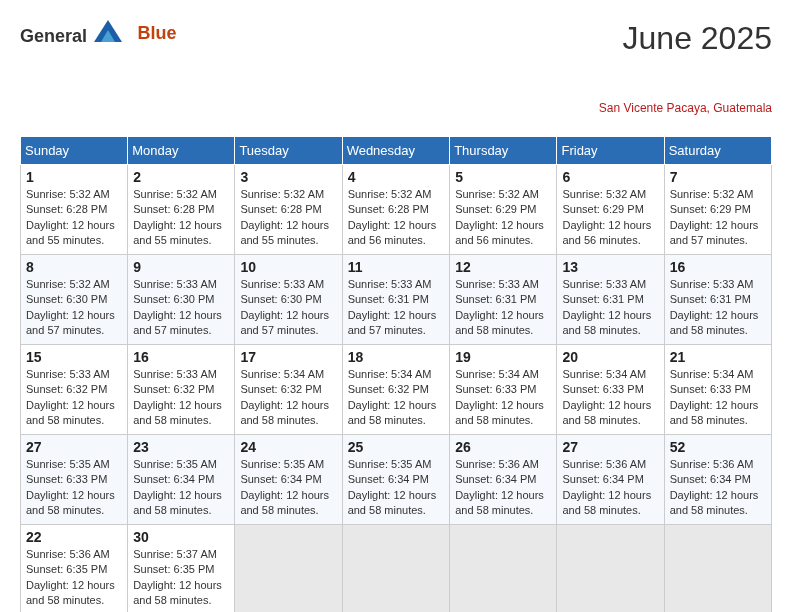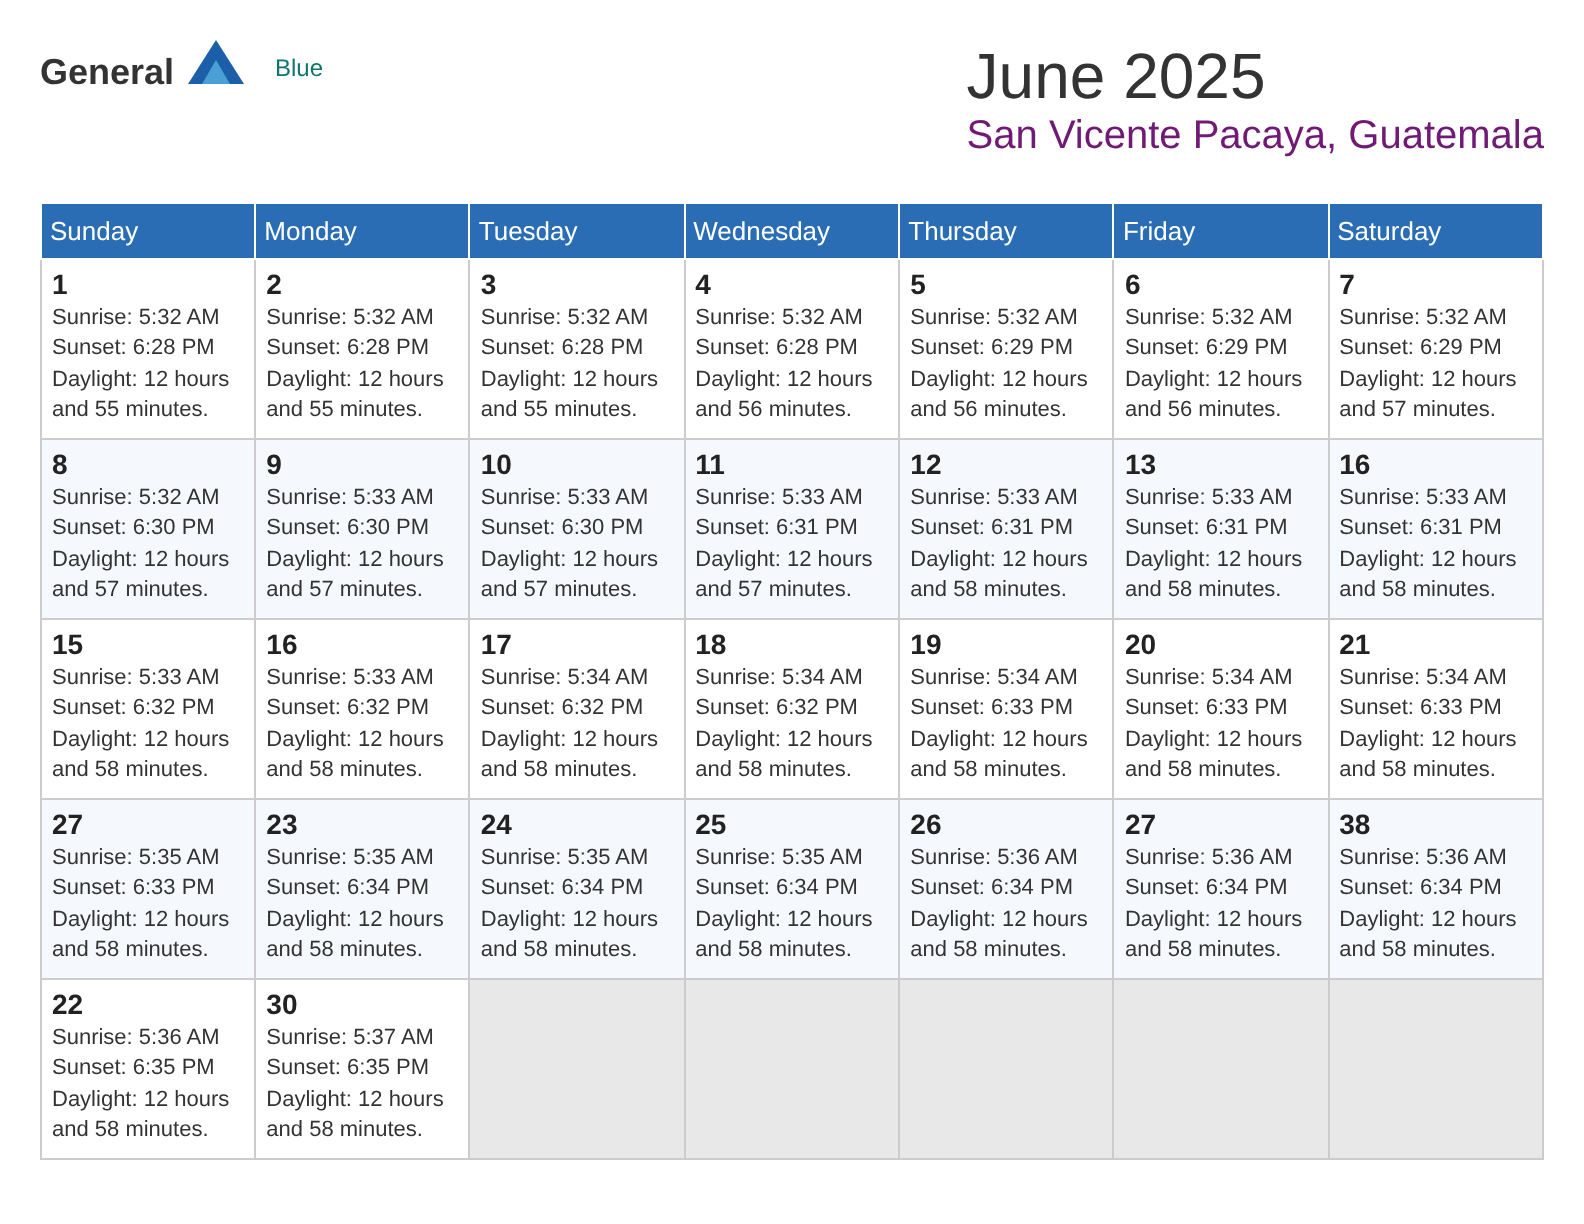--- a/index.html
+++ b/index.html
@@ -20,39 +20,41 @@
       display: flex;
       align-items: center;
       gap: 16px;
     }
     .logo-text-general {
       font-size: 18px;
       font-weight: bold;
       color: #333;
     }
     .logo-text-blue {
-      font-size: 12px;
-      font-weight: normal;
-      color: #0f766e;
+      font-size: 18px;
+      font-weight: bold;
+      color: #c2410c;
     }
     .logo-icon {
       width: 28px;
       height: 22px;
       margin-left: 2px;
     }
     .title-area {
+      text-align: right;
     }
     .calendar-title {
       font-size: 32px;
       color: #333;
       font-weight: normal;
     }
     .calendar-subtitle {
-      font-size: 20px;
-      color: #701a75;
+      font-size: 12px;
+      color: #b91c1c;
+      margin-top: 44px;
     }
     .calendar-table {
       width: 100%;
       border-collapse: collapse;
       font-size: 11px;
       margin-top: 21px;
     }
     .calendar-table th {
       background: #2a6db5;
       color: #fff;
@@ -234,21 +236,21 @@
         </td>
         <td>
           <span class="day-num">26</span>
           <div class="day-detail">Sunrise: 5:36 AM<br>Sunset: 6:34 PM<br>Daylight: 12 hours and 58 minutes.</div>
         </td>
         <td>
           <span class="day-num">27</span>
           <div class="day-detail">Sunrise: 5:36 AM<br>Sunset: 6:34 PM<br>Daylight: 12 hours and 58 minutes.</div>
         </td>
         <td>
-          <span class="day-num">38</span>
+          <span class="day-num">52</span>
           <div class="day-detail">Sunrise: 5:36 AM<br>Sunset: 6:34 PM<br>Daylight: 12 hours and 58 minutes.</div>
         </td>
       </tr>
       <tr class="week-row">
         <td>
           <span class="day-num">22</span>
           <div class="day-detail">Sunrise: 5:36 AM<br>Sunset: 6:35 PM<br>Daylight: 12 hours and 58 minutes.</div>
         </td>
         <td>
           <span class="day-num">30</span>

